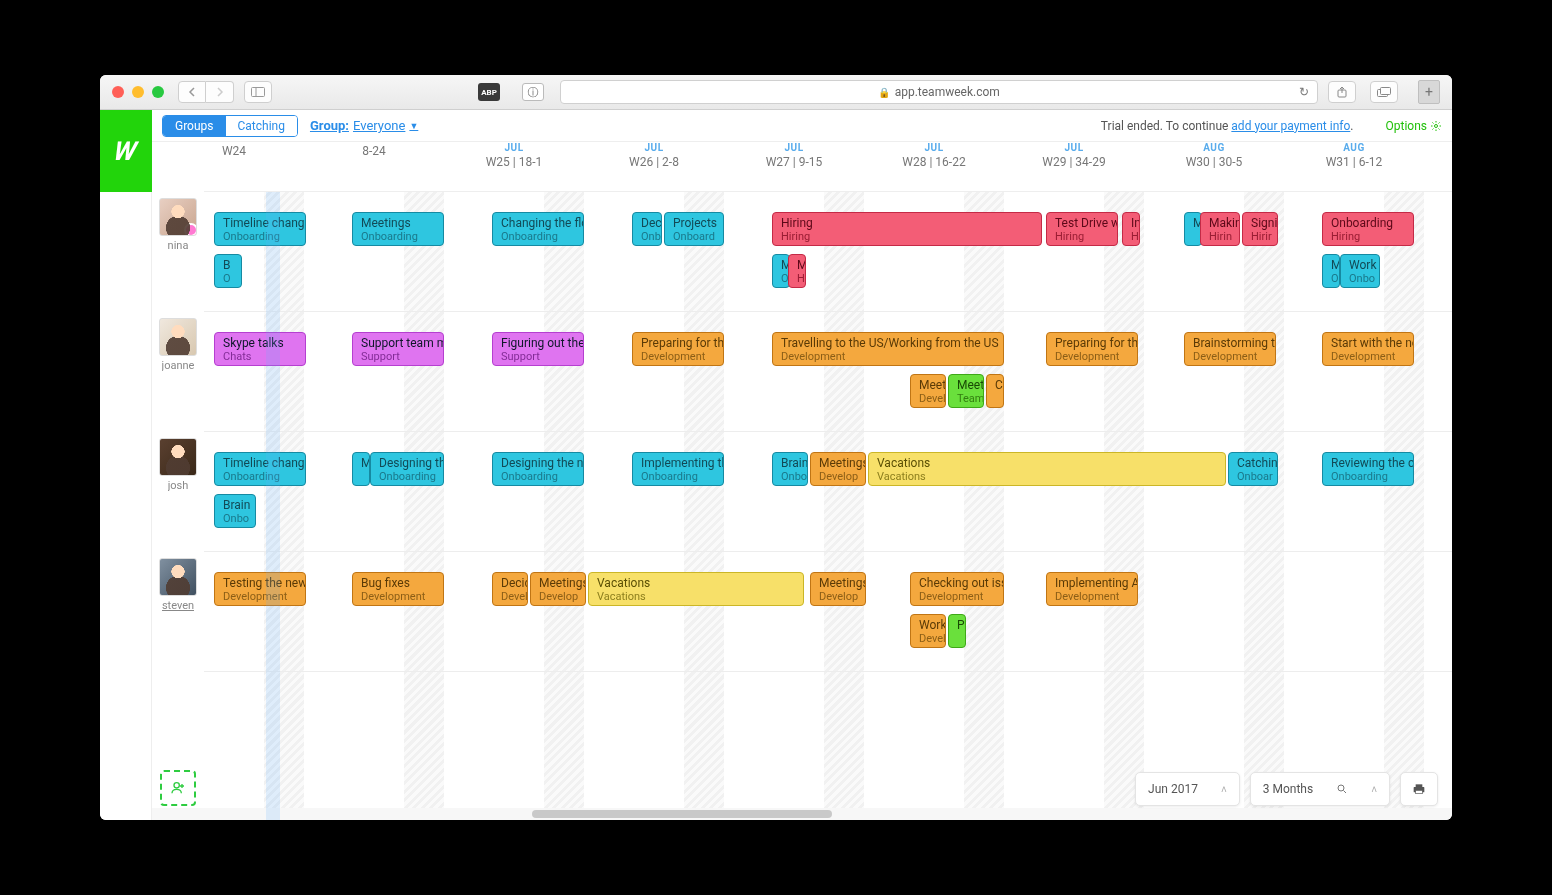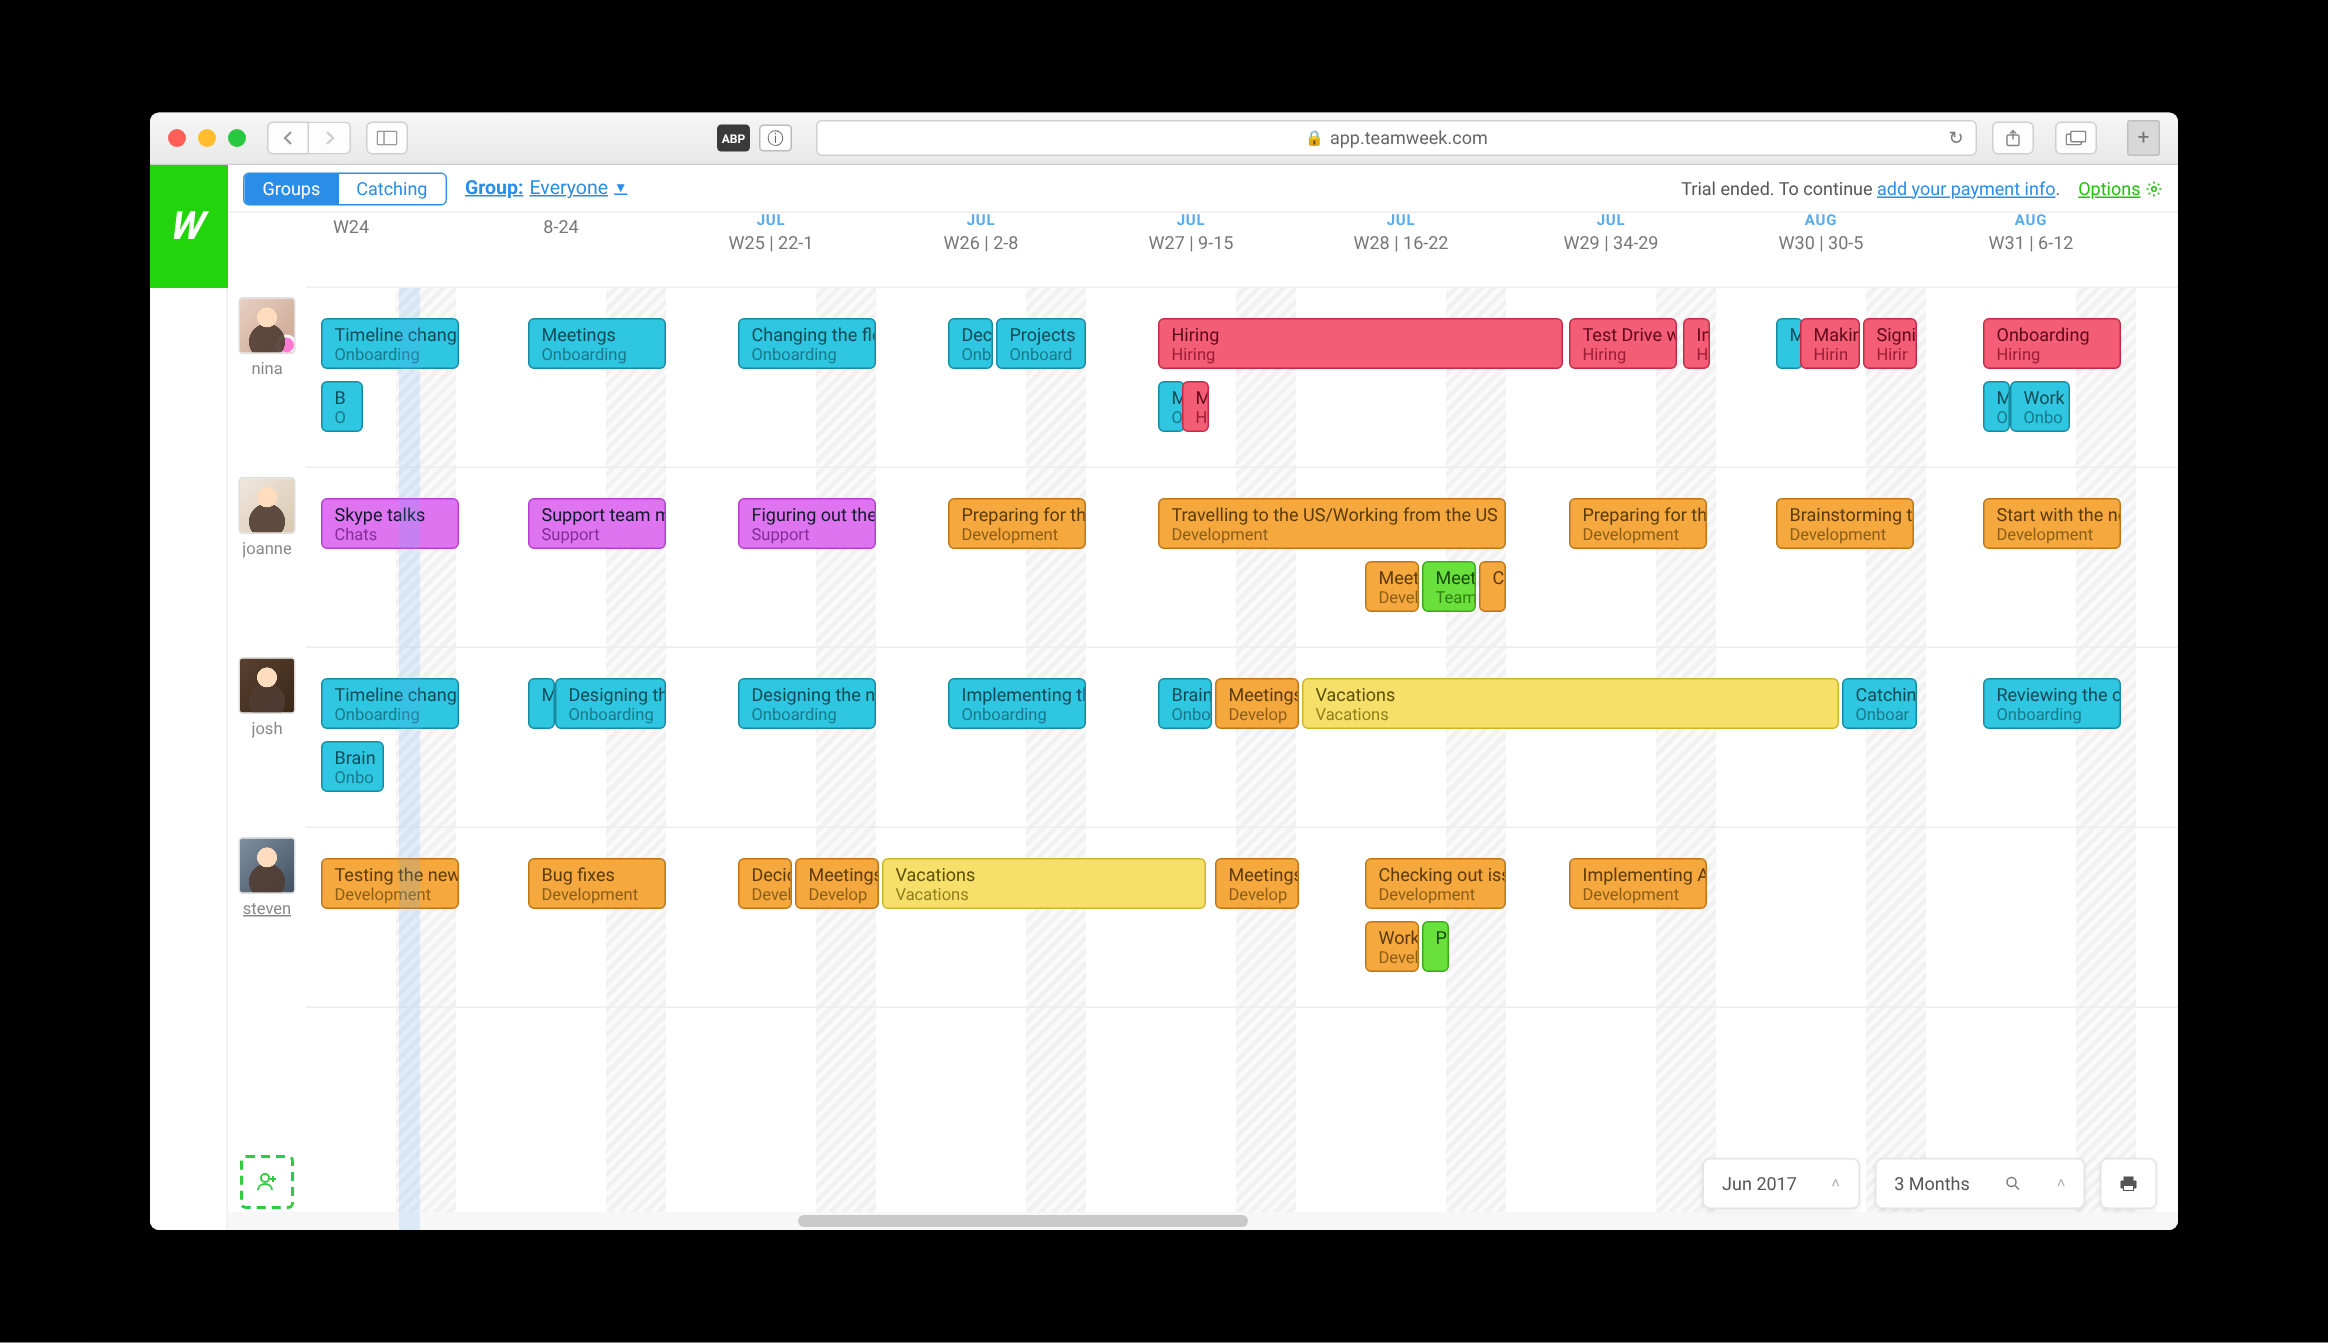--- a/index.html
+++ b/index.html
@@ -28,42 +28,42 @@
   .dot.g{background:#28c940}
   .nav-btns{display:flex;gap:0;margin-right:10px}
   .nav-btn{width:28px;height:22px;border:1px solid #cfcfcf;background:#fdfdfd;display:flex;align-items:center;justify-content:center;color:#888;font-size:11px}
   .nav-btn:first-child{border-radius:4px 0 0 4px}
   .nav-btn:last-child{border-radius:0 4px 4px 0;border-left:none}
   .sq-btn{width:28px;height:22px;border:1px solid #cfcfcf;background:#fdfdfd;border-radius:4px;display:flex;align-items:center;justify-content:center;color:#888;margin-right:6px;font-size:11px;}
   .addr{flex:1;height:24px;border:1px solid #d0d0d0;border-radius:4px;background:#fff;display:flex;align-items:center;justify-content:center;font-size:12px;color:#666;position:relative;margin:0 10px;}
   .addr .lock{font-size:10px;margin-right:4px;color:#777}
   .addr .reload{position:absolute;right:8px;color:#777;}
   .right-tools{display:flex;gap:8px;align-items:center}
-  .ext-area{display:flex;gap:6px;margin-left:auto;margin-right:6px}
+  .ext-area{display:flex;gap:22px;margin-left:auto;margin-right:6px}
   .ext-btn{width:22px;height:18px;border-radius:3px;background:#3a3a3a;color:#fff;font-size:8px;display:flex;align-items:center;justify-content:center;font-weight:700}
   .ext-btn.info{background:#fff;border:1px solid #bbb;color:#666;font-size:11px;font-weight:400}
   .newtab{width:22px;height:24px;background:#d8d8d8;border:1px solid #bfbfbf;border-radius:2px;display:flex;align-items:center;justify-content:center;color:#777;font-size:14px;margin-left:6px}
 
   
   .app{flex:1;display:flex;overflow:hidden;position:relative}
   .leftbar{width:52px;background:#fff;display:flex;flex-direction:column;align-items:center;border-right:1px solid #eee;}
   .logo{width:52px;height:82px;background:#22d40b;display:flex;align-items:center;justify-content:center;color:#fff;font-size:26px;font-weight:700;font-style:italic}
   .logo span{transform:skewX(-10deg);}
   .main{flex:1;display:flex;flex-direction:column;position:relative;overflow:hidden}
 
   .topbar{height:32px;display:flex;align-items:center;padding:0 10px;border-bottom:1px solid #eee;font-size:13px;gap:12px}
   .seg{display:flex;border:1px solid var(--linkBlue);border-radius:4px;overflow:hidden;height:22px}
   .seg button{border:none;background:#fff;color:var(--linkBlue);font-size:12px;padding:0 12px;cursor:pointer}
   .seg button.active{background:var(--linkBlue);color:#fff}
   .group-sel{color:var(--linkBlue);text-decoration:underline;font-size:13px;cursor:pointer;display:flex;align-items:center;gap:4px}
   .group-sel b{font-weight:700}
   .spacer{flex:1}
   .trial{font-size:12px;color:#555}
   .trial a{color:#2a8de8;text-decoration:underline}
-  .options{color:#22c00b;font-size:12px;text-decoration:underline;margin-left:0;display:flex;align-items:center;gap:3px;cursor:pointer}
+  .options{color:#22c00b;font-size:12px;margin-left:20px;display:flex;align-items:center;gap:3px;cursor:pointer}
   .gear-icon{width:12px;height:12px}
 
   
   .calhead{height:50px;border-bottom:1px solid #eee;display:flex;position:relative;margin-left:52px}
   .calhead .col{flex:0 0 140px;position:relative;text-align:center;display:flex;flex-direction:column;justify-content:center;font-size:11px;color:#999;}
   .calhead .col .mon{color:#59acec;font-weight:700;font-size:10px;letter-spacing:.5px}
   .calhead .col .wk{color:#777;font-size:12px;margin-top:2px}
 
   .timeline-wrap{flex:1;position:relative;overflow:hidden}
   .grid{position:absolute;inset:0;margin-left:52px}
@@ -206,21 +206,21 @@
           <div class="col" style="position: absolute; left: -40px; width: 140px;">
             <div class="mon"></div>
             <div class="wk">W24</div>
           </div>
           <div class="col" style="position: absolute; left: 100px; width: 140px;">
             <div class="mon"></div>
             <div class="wk">8-24</div>
           </div>
           <div class="col" style="position: absolute; left: 240px; width: 140px;">
             <div class="mon">JUL</div>
-            <div class="wk">W25 | 22-1</div>
+            <div class="wk">W25 | 18-1</div>
           </div>
           <div class="col" style="position: absolute; left: 380px; width: 140px;">
             <div class="mon">JUL</div>
             <div class="wk">W26 | 2-8</div>
           </div>
           <div class="col" style="position: absolute; left: 520px; width: 140px;">
             <div class="mon">JUL</div>
             <div class="wk">W27 | 9-15</div>
           </div>
           <div class="col" style="position: absolute; left: 660px; width: 140px;">

